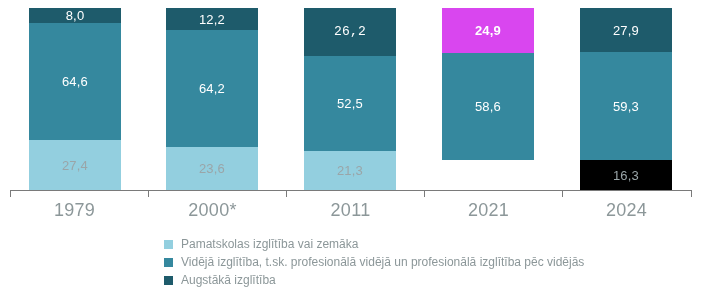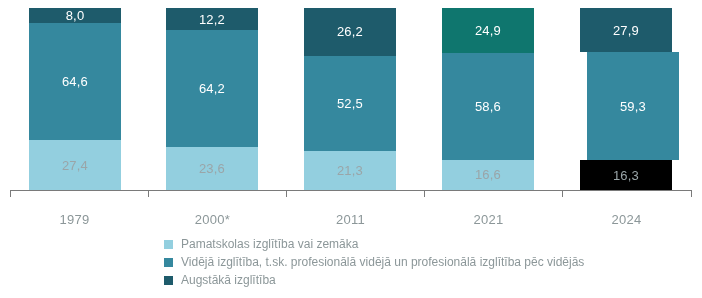--- a/index.html
+++ b/index.html
@@ -25,22 +25,22 @@
   .seg.dark  .seg-label,
   .seg.mid   .seg-label{color:#ffffff;}
   .seg.light .seg-label{color:#9aa5a8;}
 
   
   .axis-line{position:absolute;left:10px;top:190px;width:682px;height:1px;background:#7a7a7a;}
   .tick{position:absolute;top:190px;width:1px;height:7px;background:#7a7a7a;}
 
   
   .cat-labels{position:absolute;left:0;top:200px;width:702px;height:22px;}
-  .cat{position:absolute;top:12px;width:137px;text-align:center;
-       font-size:13px;color:#8c9799;letter-spacing:.3px;}
+  .cat{position:absolute;top:0;width:137px;text-align:center;
+       font-size:18px;color:#8c9799;letter-spacing:.3px;}
 
   
   .legend{position:absolute;left:164px;top:236px;width:520px;}
   .legend-row{display:flex;align-items:center;height:16px;margin-bottom:2px;}
   .swatch{width:9px;height:9px;flex:0 0 9px;margin-right:8px;}
   .legend-text{font-size:12px;color:#8c9799;white-space:nowrap;line-height:16px;}
 </style>
 </head>
 <body>
 
@@ -66,48 +66,45 @@
       </div>
       <div class="seg mid" style="height: 64.2%; background: rgb(53, 136, 158);">
         <span class="seg-label" style="color: rgb(255, 255, 255);">64,2</span>
       </div>
       <div class="seg light" style="height: 23.6%; background: rgb(147, 207, 223);">
         <span class="seg-label" style="color: rgb(154, 165, 168);">23,6</span>
       </div>
     </div>
 
     <div class="bar" style="left:304px;">
-      <div class="seg dark" style="height: 26.2%; background: rgb(30, 91, 107);">
+      <div class="seg dark" style="height: 26.2%; background: rgb(30, 91, 107); font-family: Liberation Mono, monospace;">
         <span class="seg-label" style="color: rgb(255, 255, 255);">26,2</span>
       </div>
       <div class="seg mid" style="height: 52.5%; background: rgb(53, 136, 158);">
         <span class="seg-label" style="color: rgb(255, 255, 255);">52,5</span>
       </div>
       <div class="seg light" style="height: 21.3%; background: rgb(147, 207, 223);">
         <span class="seg-label" style="color: rgb(154, 165, 168);">21,3</span>
       </div>
     </div>
 
     <div class="bar" style="left:442px;">
-      <div class="seg dark" style="height: 24.9%; background: #0f766e;">
+      <div class="seg dark" style="height: 24.9%; background: #d946ef; font-weight: bold;">
         <span class="seg-label" style="color: rgb(255, 255, 255);">24,9</span>
       </div>
       <div class="seg mid" style="height: 58.6%; background: rgb(53, 136, 158);">
         <span class="seg-label" style="color: rgb(255, 255, 255);">58,6</span>
-      </div>
-      <div class="seg light" style="height: 16.6%; background: rgb(147, 207, 223);">
-        <span class="seg-label" style="color: rgb(154, 165, 168);">16,6</span>
       </div>
     </div>
 
     <div class="bar" style="left:580px;">
       <div class="seg dark" style="height: 24.4%; background: rgb(30, 91, 107);">
         <span class="seg-label" style="color: rgb(255, 255, 255);">27,9</span>
       </div>
-      <div class="seg mid" style="height: 59.3%; background: rgb(53, 136, 158); margin-left: 7px;">
+      <div class="seg mid" style="height: 59.3%; background: rgb(53, 136, 158);">
         <span class="seg-label" style="color: rgb(255, 255, 255);">59,3</span>
       </div>
       <div class="seg light" style="height: 16.3%; background: #000000;">
         <span class="seg-label" style="color: rgb(154, 165, 168);">16,3</span>
       </div>
     </div>
 
   </div>
 
   <div class="axis-line"></div>

